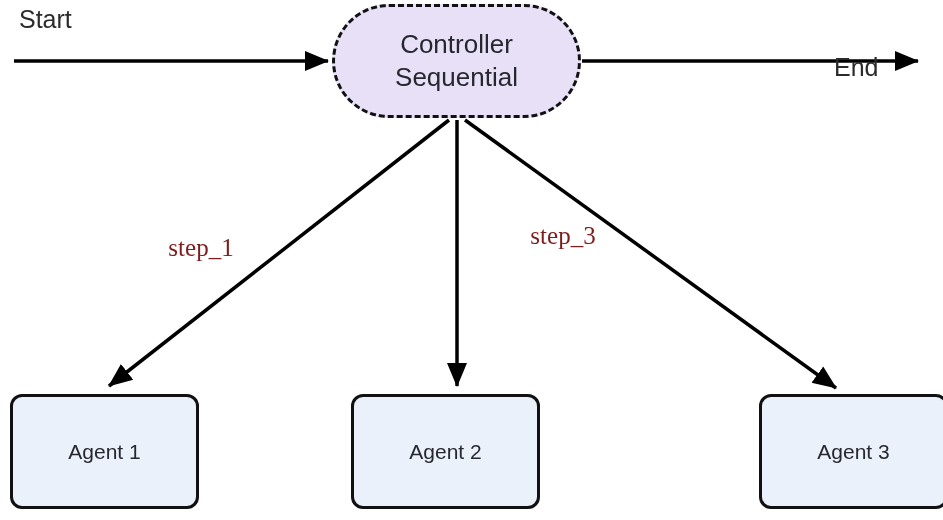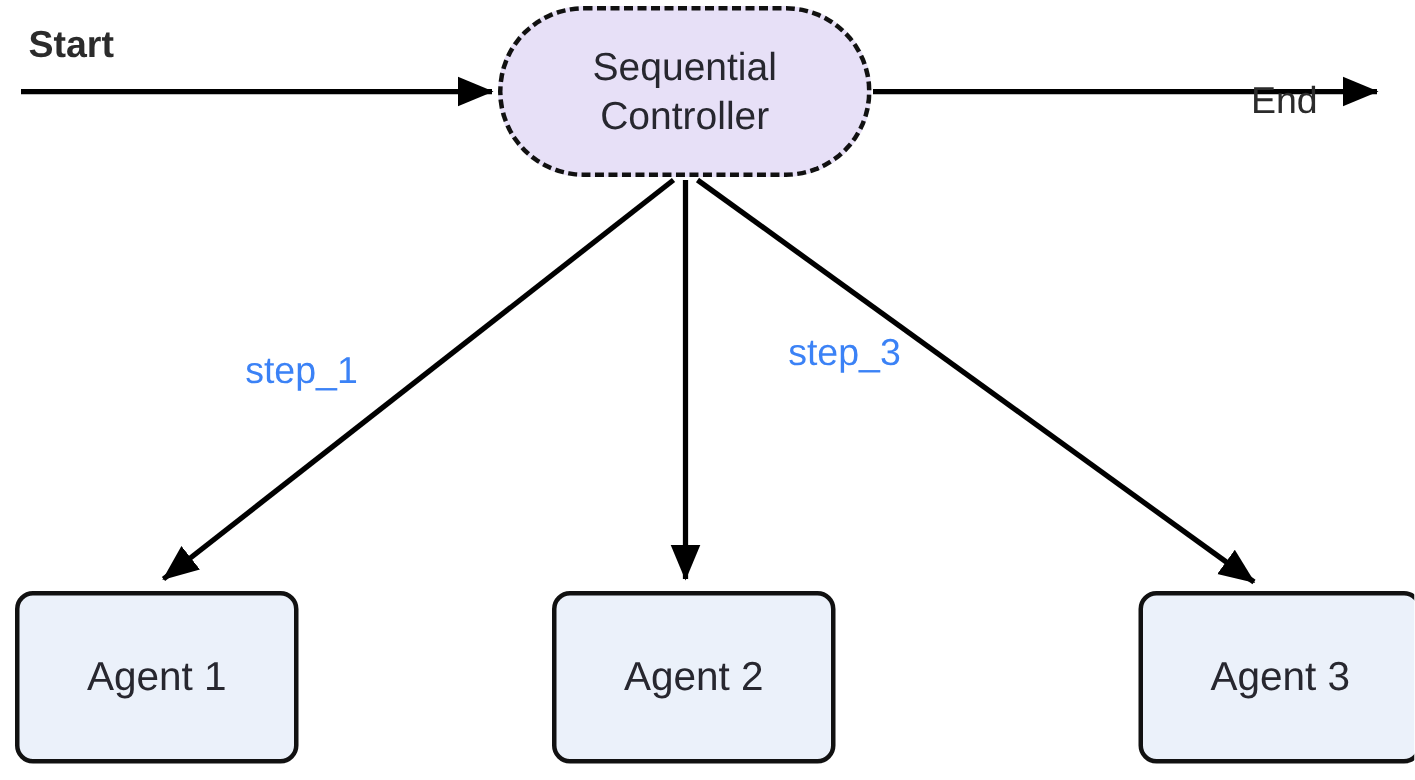--- a/index.html
+++ b/index.html
@@ -21,21 +21,21 @@
     width: 943px; height: 520px;
     z-index: 1;
   }
   .flow-label {
     position: absolute;
     font-size: 25px;
     color: #2b2b2b;
     z-index: 3;
     white-space: nowrap;
   }
-  .start-label { left: 19px; top: 16px; font-weight: bold; }
+  .start-label { left: 19px; top: 5px; }
   .end-label   { left: 834px; top: 5px; margin-top: 48px; }
   .node {
     position: absolute;
     display: flex;
     align-items: center;
     justify-content: center;
     text-align: center;
     z-index: 2;
     box-sizing: border-box;
     color: #27272f;
@@ -48,34 +48,35 @@
     border-radius: 57px;
     font-size: 26px;
     line-height: 33px;
   }
   .agent-node {
     width: 189px; height: 115px;
     top: 394px;
     background: #ebf1fa;
     border: 3.5px solid #111111;
     border-radius: 12px;
-    font-size: 27px;
+    font-size: 21px;
   }
   .agent-1 { left: 10px; }
-  .agent-2 { left: 368px; text-align: right; }
+  .agent-2 { left: 351px; text-align: right; }
   .agent-3 { left: 746px; margin-left: 13px; }
   .edge-label {
     position: absolute;
     transform: translate(-50%, -50%);
     font-size: 25px;
-    color: #3b82f6;
+    color: #7f1d1d;
     background: #ffffff;
     padding: 0 2px;
     z-index: 3;
     white-space: nowrap;
+    font-family: Liberation Serif, serif;
   }
   .step-1 { left: 201px; top: 248px; }
   .step-2 { left: 388px; top: 248px; }
   .step-3 { left: 563px; top: 236px; }
 </style>
 </head>
 <body>
 
 <div class="canvas">
 
@@ -91,22 +92,22 @@
     <path d="M457,120 L457,386" stroke="#000000" stroke-width="3.5" fill="none" marker-end="url(#arrowhead)"></path>
     <path d="M465,120 L836,388" stroke="#000000" stroke-width="3.5" fill="none" marker-end="url(#arrowhead)"></path>
   </svg>
 
   <div class="flow-label start-label">Start</div>
 
   <div class="flow-label end-label">End</div>
 
   <div class="node controller-node">
     <div>
+      <div>Controller</div>
       <div>Sequential</div>
-      <div>Controller</div>
     </div>
   </div>
 
   <div class="edge-label step-1">step_1</div>
   <div class="edge-label step-3">step_3</div>
 
   <div class="node agent-node agent-1">
     <span>Agent 1</span>
   </div>
   <div class="node agent-node agent-2">

